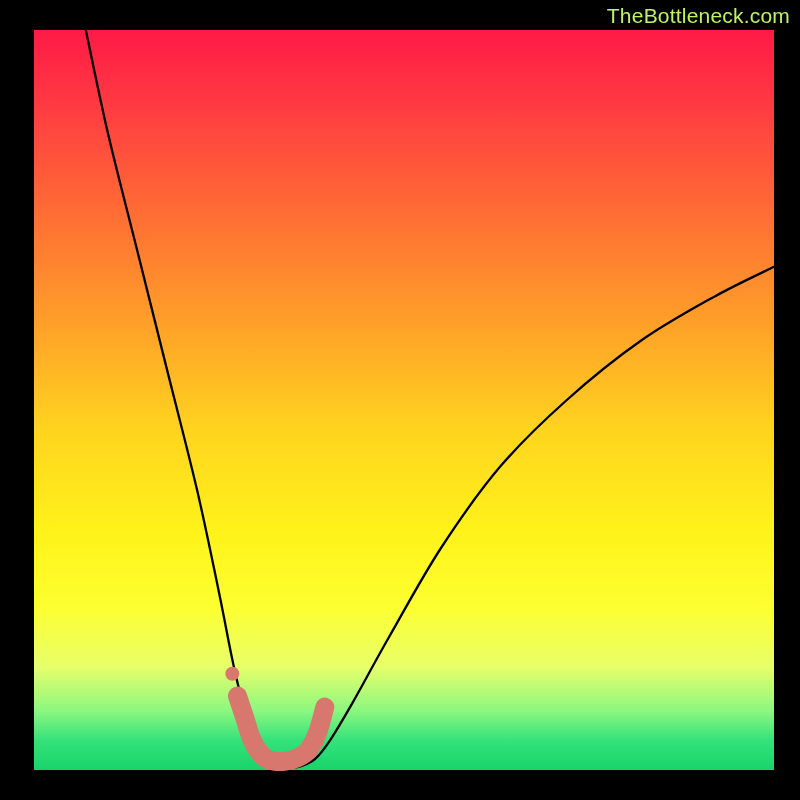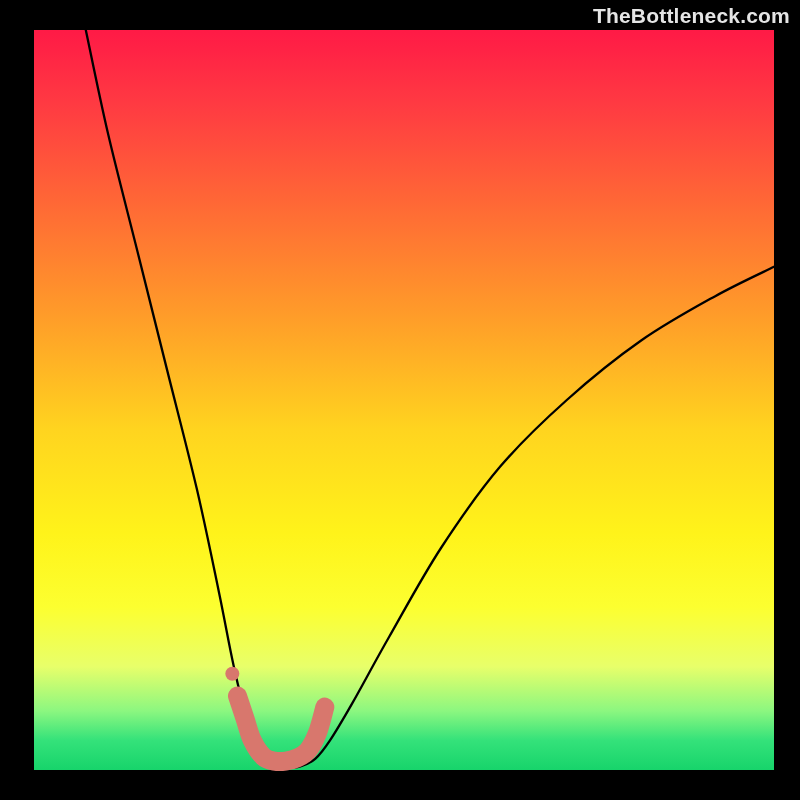--- a/index.html
+++ b/index.html
@@ -46,23 +46,23 @@
     left: 0;
     top: 0;
     width: 740px;
     height: 740px;
     overflow: visible;
   }
   .watermark {
     position: absolute;
     top: 4px;
     right: 10px;
-    color: #e5e5e5;
+    color: #bef264;
     font-size: 21px;
-    font-weight: 700;
+    font-weight: 400;
     letter-spacing: 0.2px;
     user-select: none;
   }
 </style>
 </head>
 <body>
 
 <div class="frame">
 
   <div class="watermark">TheBottleneck.com</div>

